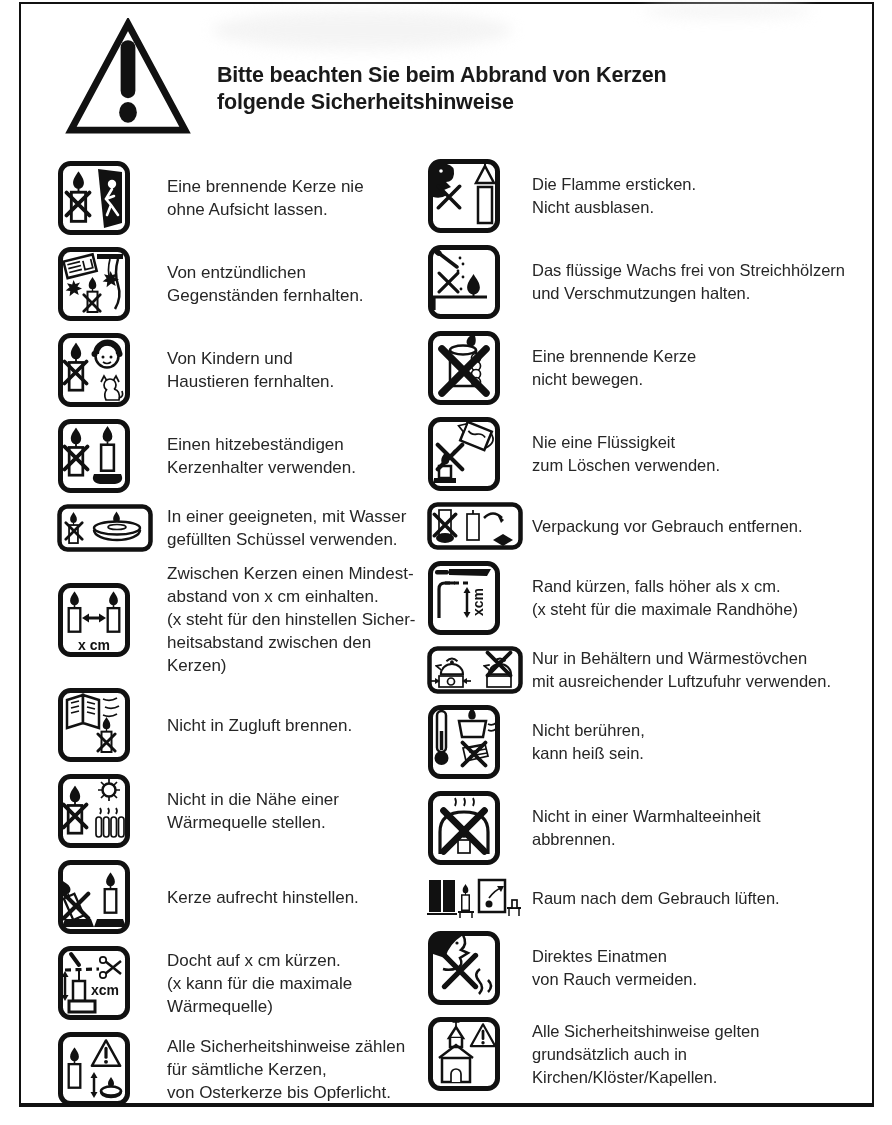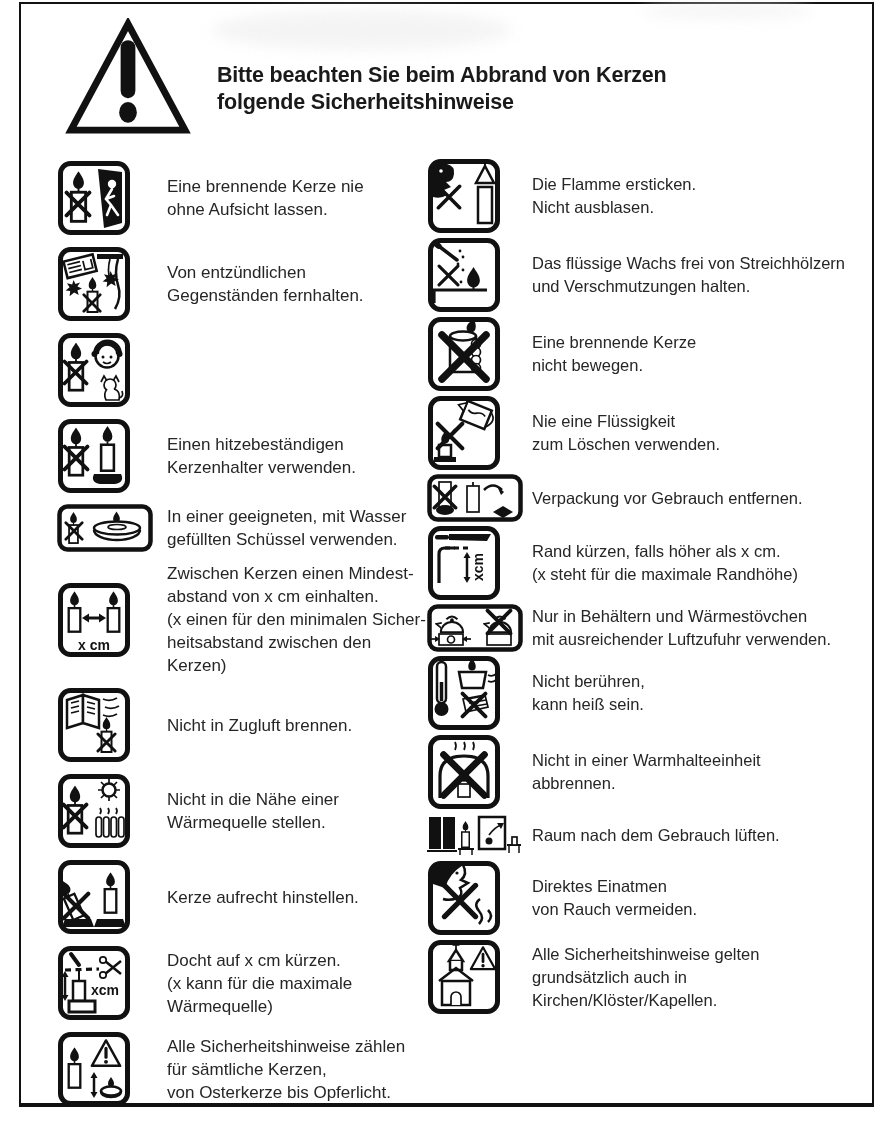--- a/index.html
+++ b/index.html
@@ -6,21 +6,21 @@
   body{width:892px;height:1125px;background:#fff;position:relative;
        font-family:"Liberation Sans",sans-serif;color:#262626;}
   .sheet{position:absolute;left:19px;top:2px;width:851px;height:1099px;
          border:2.5px solid #111;border-bottom-width:4px;background:#fff;}
   .smudge{position:absolute;background:#efefef;filter:blur(7px);border-radius:50%;opacity:.65;}
   .header{position:absolute;left:44px;top:14px;display:flex;align-items:flex-start;}
   .title{margin:44px 0 0 26px;font-weight:bold;font-size:21.5px;line-height:27px;
          color:#1a1a1a;letter-spacing:-.2px;}
   .col{position:absolute;display:flex;flex-direction:column;}
   .col.left{left:36px;top:156px;width:372px;row-gap:10px;}
-  .col.right{left:406px;top:154px;width:448px;row-gap:3px;}
+  .col.right{left:406px;top:154px;width:448px;row-gap:10px;}
   .row{display:flex;align-items:center;}
   .icobox{flex:none;width:110px;display:flex;align-items:center;}
   .col.right .icobox{width:105px;}
   .cap{font-size:17px;line-height:23px;}
   .col.right .cap{font-size:16.5px;}
   svg.pict{display:block;}
   .fr{fill:#fff;stroke:#111;stroke-width:5;}
   .frw{stroke-width:4.5;}
   .ln{fill:none;stroke:#111;stroke-width:2.5;}
   .ln3{fill:none;stroke:#111;stroke-width:3.2;}
@@ -132,20 +132,24 @@
             <circle cx="62.5" cy="22" r="3" class="bk"></circle>
         <circle cx="46" cy="25" r="1.5" class="bk"></circle>
             <circle cx="54" cy="25" r="1.5" class="bk"></circle>
         <path d="M46 30q4 3 8 0" class="ln t"></path>
         <path d="M44 50l3-6 3 5M56 49l3-5 3 6" class="ln t"></path>
         <circle cx="53" cy="53" r="6" class="ln t w"></circle>
         <path d="M57 57q7 2 5 11h-13q-3-6 1-11" class="ln t w"></path>
         <path d="M62 66q5-1 3-7" class="ln t"></path>
       </svg>
         </span>
+      <div class="cap">
+        <div>Von Kindern und</div>
+        <div>Haustieren fernhalten.</div>
+      </div>
     </div>
 
     <div class="row">
       <span class="icobox">
           <svg class="pict" width="74" height="76" viewBox="0 0 74 76">
         <rect class="fr" x="3.5" y="3.5" width="67" height="69" rx="10"></rect>
         <use href="#s-candle" x="9" y="9" width="20" height="50"></use>
         <use href="#s-cross" x="5" y="26" width="28" height="28"></use>
         <use href="#s-candle" x="41" y="8" width="19" height="46"></use>
         <path d="M37 56h27q4 8-6 10h-15q-10-2-6-10Z" class="bk"></path>
@@ -183,21 +187,21 @@
         <use href="#s-candle" x="48" y="8" width="17" height="44"></use>
         <line x1="30" y1="36" x2="44" y2="36" stroke="#111" stroke-width="3"></line>
         <polygon points="25,36 32,31.5 32,40.5" class="bk"></polygon>
         <polygon points="49,36 42,31.5 42,40.5" class="bk"></polygon>
         <text class="it" x="37" y="68" text-anchor="middle">x cm</text>
       </svg>
         </span>
       <div class="cap">
         <div>Zwischen Kerzen einen Mindest-</div>
         <div>abstand von x cm einhalten.</div>
-        <div>(x einen für den minimalen Sicher-</div>
+        <div>(x steht für den hinstellen Sicher-</div>
         <div>heitsabstand zwischen den Kerzen)</div>
       </div>
     </div>
 
     <div class="row">
       <span class="icobox">
           <svg class="pict" width="74" height="76" viewBox="0 0 74 76">
         <rect class="fr" x="3.5" y="3.5" width="67" height="69" rx="10"></rect>
         <path d="M10 13 26 8v28L10 41Z" class="ln w"></path>
         <path d="M26 8l16 5v28l-16-5Z" class="ln w"></path>

